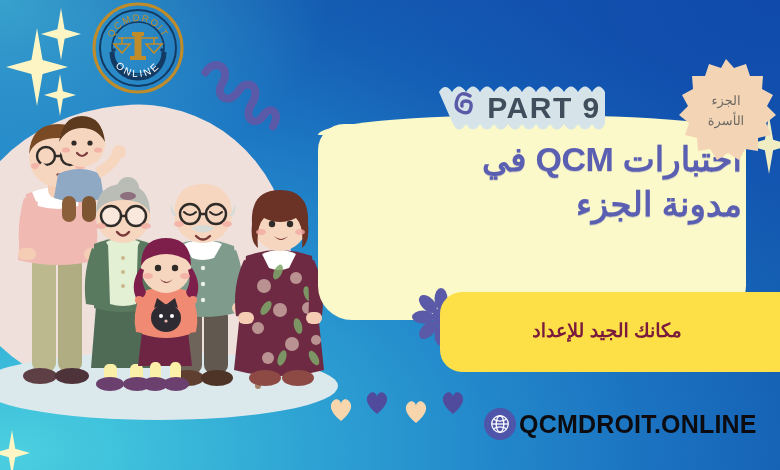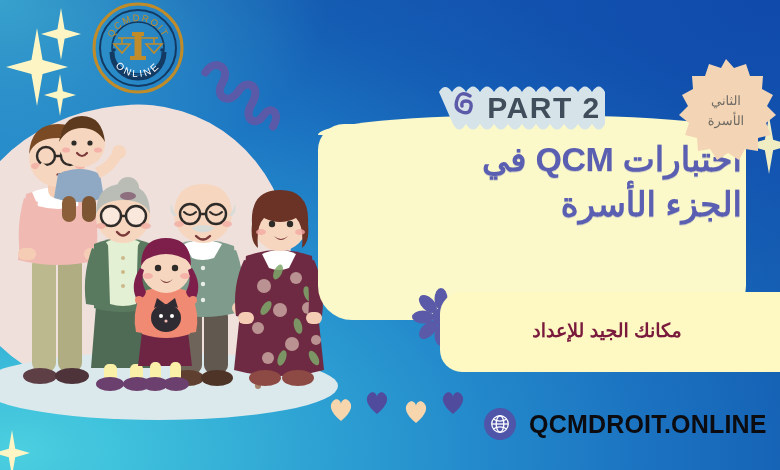--- a/index.html
+++ b/index.html
@@ -133,21 +133,21 @@
     line-height:1.26;
     letter-spacing:-.5px;
     text-shadow:0 1px 0 rgba(90,95,178,.25);
   }
   .title .line2{ display:block; margin-top:2px; }
 
   
   .subtitle-panel{
     position:absolute; left:440px; top:292px;
     width:340px; height:80px;
-    background:#fef9c3;
+    background:#fde047;
     border-radius:22px 0 0 22px;
     display:flex; flex-direction:column;
     align-items:center; justify-content:center;
     direction:rtl;
     padding:4px 26px 6px 20px;
   }
   .subtitle-panel .st{
     color:#7a1b3d;
     font-weight:800;
     font-size:19px;
@@ -159,21 +159,21 @@
     position:absolute; left:412px; top:288px;
     width:58px; height:58px;
   }
 
   
   .heart{ position:absolute; width:26px; height:26px; }
 
   
   .site{
     position:absolute; left:484px; top:408px;
-    display:flex; align-items:center; gap:13px;
+    display:flex; align-items:center; gap:3px;
   }
   .site .globe{
     width:32px; height:32px; border-radius:50%;
     background:#4f55a8;
     display:flex; align-items:center; justify-content:center;
     flex:0 0 auto;
   }
   .site .url{
     font-size:25px; font-weight:700; color:#0c0c10;
     letter-spacing:.2px; white-space:nowrap;
@@ -401,41 +401,41 @@
           <ellipse cx="304" cy="136" rx="5" ry="3" fill="#f3a9a2" opacity=".8"></ellipse>
         </g>
       </g>
     </svg>
   </div>
 
   <div class="yellow-card"></div>
 
   <div class="title">
     <span>اختبارات QCM في</span>
-    <span class="line2">الجزء الأسرة</span>
+    <span class="line2">مدونة الجزء</span>
   </div>
 
   <div class="part-banner">
     <svg class="wave-bg" viewBox="0 0 200 56" preserveAspectRatio="none" xmlns="http://www.w3.org/2000/svg">
       <path d="M2 12 q6 -10 13 0 q7 -11 14 0 q7 -11 14 0 q7 -11 14 0 q7 -11 14 0 q7 -11 14 0 q7 -11 14 0 q7 -11 14 0 q7 -11 14 0 q7 -11 14 0 q7 -11 14 0 q7 -11 13 0 l0 32 q-6 11 -13 0 q-7 11 -14 0 q-7 11 -14 0 q-7 11 -14 0 q-7 11 -14 0 q-7 11 -14 0 q-7 11 -14 0 q-7 11 -14 0 q-7 11 -14 0 q-7 11 -14 0 q-7 11 -13 0 Z" fill="#d6e4ea"></path>
     </svg>
-    <div class="label">PART 2</div>
+    <div class="label">PART 9</div>
   </div>
   <div class="part-clip">
     <svg viewBox="0 0 24 26" fill="none" xmlns="http://www.w3.org/2000/svg">
       <path d="M18 6 q-10 -6 -13 4 q-3 9 5 12 q8 3 9 -5 q1 -6 -5 -6 q-5 0 -4 5" stroke="#5a5aa8" stroke-width="3.4" stroke-linecap="round"></path>
     </svg>
   </div>
 
   <div class="badge">
     <svg viewBox="0 0 108 108" xmlns="http://www.w3.org/2000/svg">
       <path d="M54 3 L62 12 L74 8 L78 20 L91 20 L90 33 L101 39 L95 50 L104 59 L94 67 L99 79 L86 82 L86 95 L73 93 L67 104 L56 97 L45 104 L38 93 L26 95 L25 82 L13 79 L17 67 L7 59 L16 50 L10 39 L21 33 L20 20 L33 20 L37 8 L49 12 Z" fill="#f3d5b5"></path>
     </svg>
     <div class="badge-text">
-      <span>الثاني</span>
+      <span>الجزء</span>
       <span>الأسرة</span>
     </div>
   </div>
 
   <div class="flower">
     <svg viewBox="0 0 58 58" xmlns="http://www.w3.org/2000/svg">
       <g fill="#5a5aa8">
         <ellipse cx="29" cy="11" rx="6.5" ry="11"></ellipse>
         <ellipse cx="29" cy="47" rx="6.5" ry="11"></ellipse>
         <ellipse cx="11" cy="29" rx="11" ry="6.5"></ellipse>

